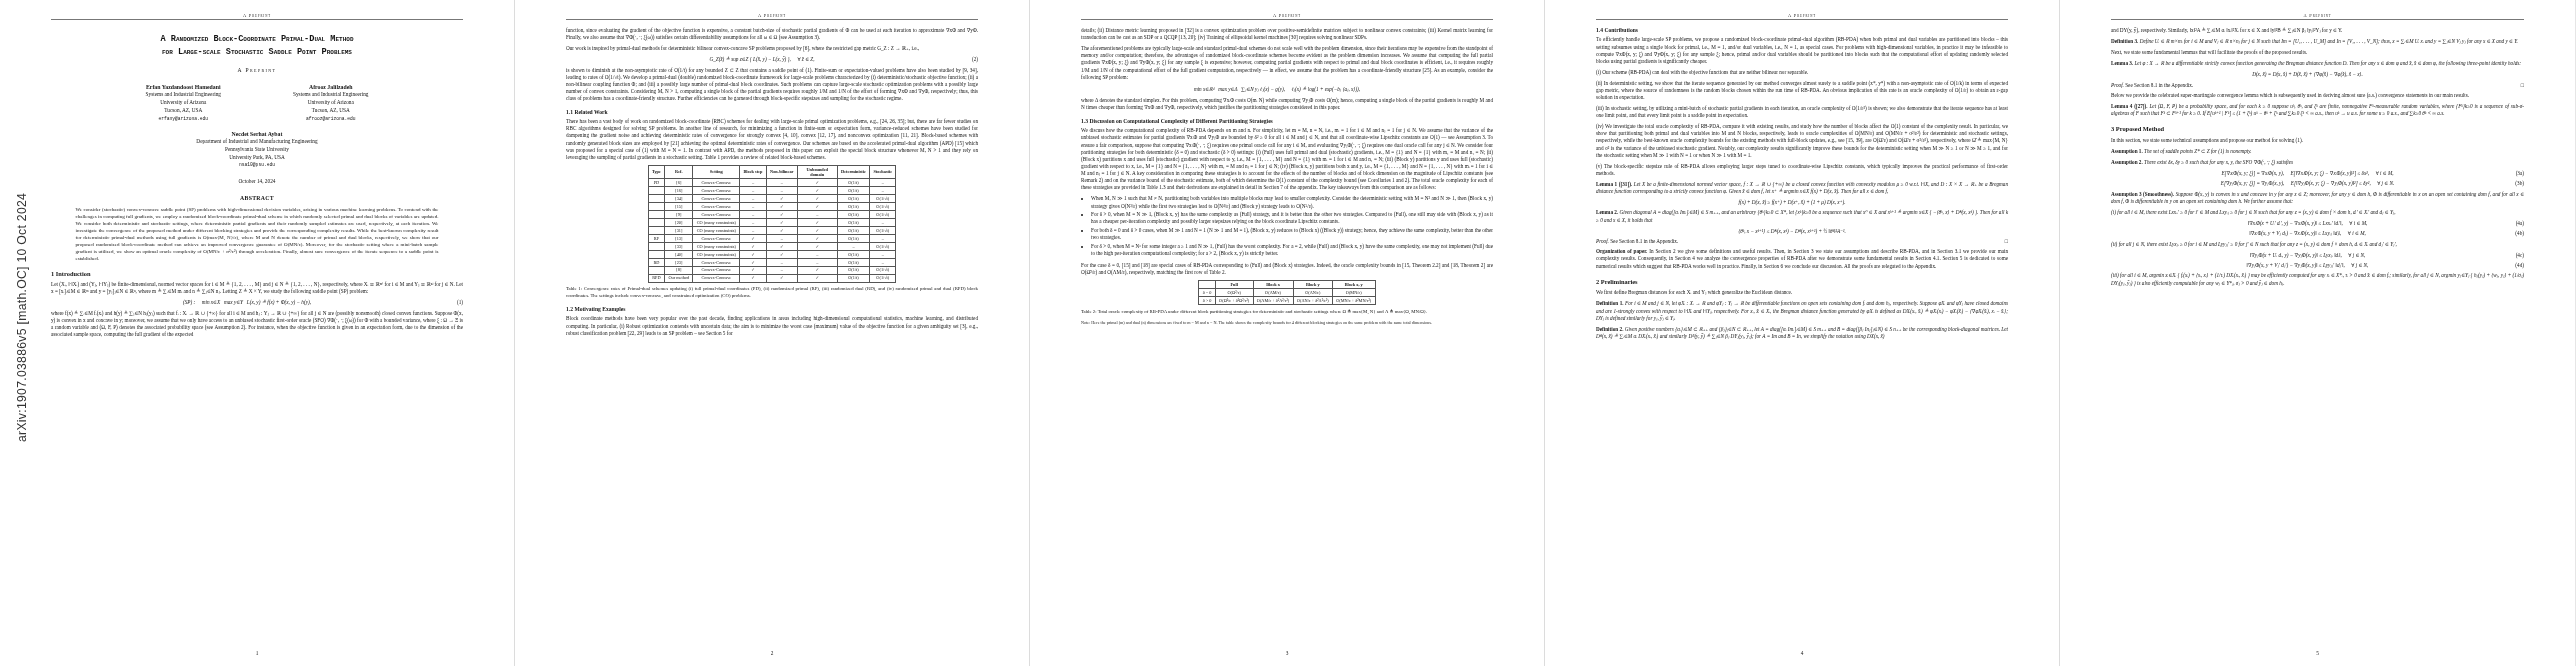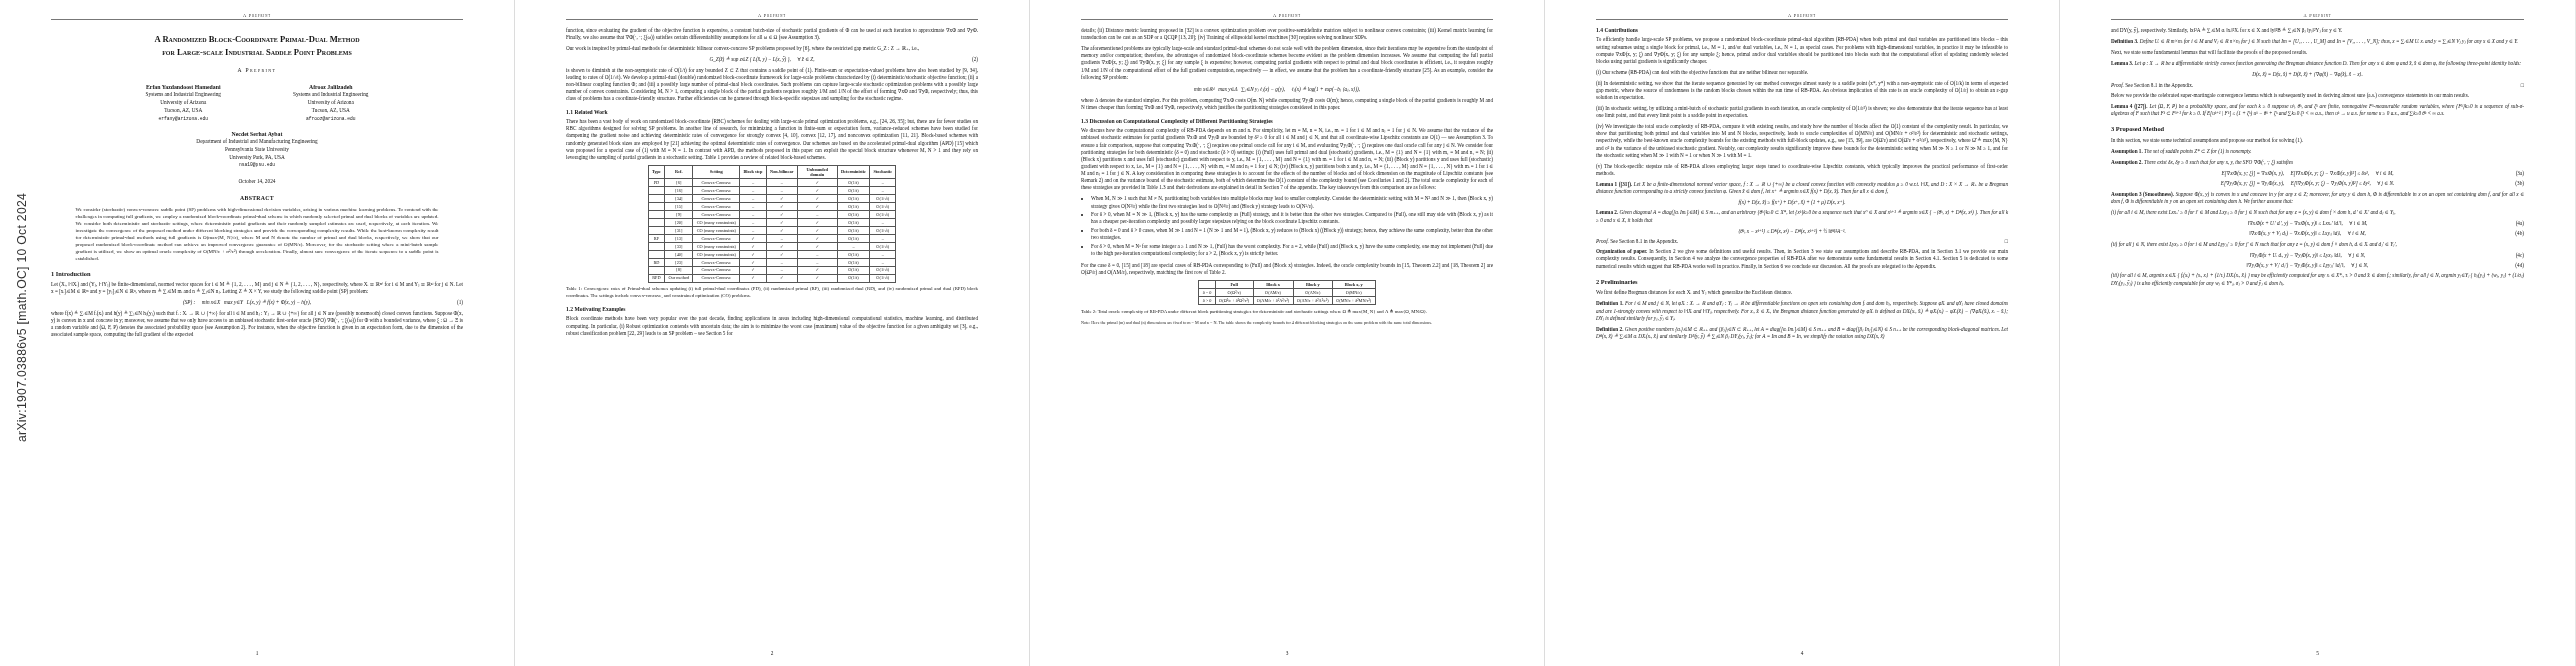--- a/index.html
+++ b/index.html
@@ -9,21 +9,21 @@
           font-family:"Liberation Serif","DejaVu Serif",serif; color:#141414;
           overflow:hidden; border-right:0.6px solid #dcdcdc; }
   .page:last-child { border-right:none; }
   .margin { padding:13.3px 51px 0 51px; }
   .runhead { text-align:center; font-size:4.4px; letter-spacing:0.9px; color:#222;
              font-variant:small-caps; border-bottom:0.3px solid #777; padding-bottom:1.1px; margin-bottom:6.7px; }
   .arxiv-stamp { position:absolute; left:14.5px; top:442px; transform:rotate(-90deg);
                  transform-origin:0 0; font-family:"Liberation Sans","DejaVu Sans",sans-serif;
                  font-size:12.2px; letter-spacing:0.3px; color:#333; white-space:nowrap; }
   .title { text-align:center; font-size:8.6px; font-weight:bold; font-variant:small-caps;
-           line-height:1.55; margin-top:12.2px; }
+           line-height:1.55; margin-top:12.2px;font-family:Liberation Mono, monospace; }
   .preprint-label { text-align:center; font-variant:small-caps; letter-spacing:1.4px;
                     font-size:5.6px; margin-top:7.8px; }
   .authors-row { display:flex; justify-content:center; gap:72px; margin-top:10px;
                  text-align:center; font-size:5.3px; line-height:1.45; }
   .author-center { margin-top:7.8px; text-align:center; font-size:5.3px; line-height:1.45; }
   .a-name { font-weight:bold; font-size:5.8px; }
   .a-email { font-family:"Liberation Mono","DejaVu Sans Mono",monospace; font-size:4.6px; margin-top:1.1px; }
   .date { text-align:center; margin-top:9px; font-size:5.3px; }
   .abs-head { text-align:center; font-weight:bold; font-size:5.8px; margin:11px 0 4.4px;
               text-transform:uppercase; letter-spacing:0.3px; }
@@ -53,21 +53,21 @@
 <body>
 
 <div class="canvas">
 
   <div class="page">
     <div class="arxiv-stamp">arXiv:1907.03886v5  [math.OC]  10 Oct 2024</div>
     <div class="margin">
       <div class="runhead">A Preprint</div>
       <div class="title">
         <span>A Randomized Block-Coordinate Primal-Dual Method</span><br>
-        <span>for Large-scale Industrial Saddle Point Problems</span>
+        <span>for Large-scale Stochastic Saddle Point Problems</span>
       </div>
       <div class="preprint-label">A Preprint</div>
       <div class="authors-row">
         <div>
           <div class="a-name">Erfan Yazdandoost Hamedani</div>
           <div>Systems and Industrial Engineering</div>
           <div>University of Arizona</div>
           <div>Tucson, AZ, USA</div>
           <div class="a-email">erfany@arizona.edu</div>
         </div>

